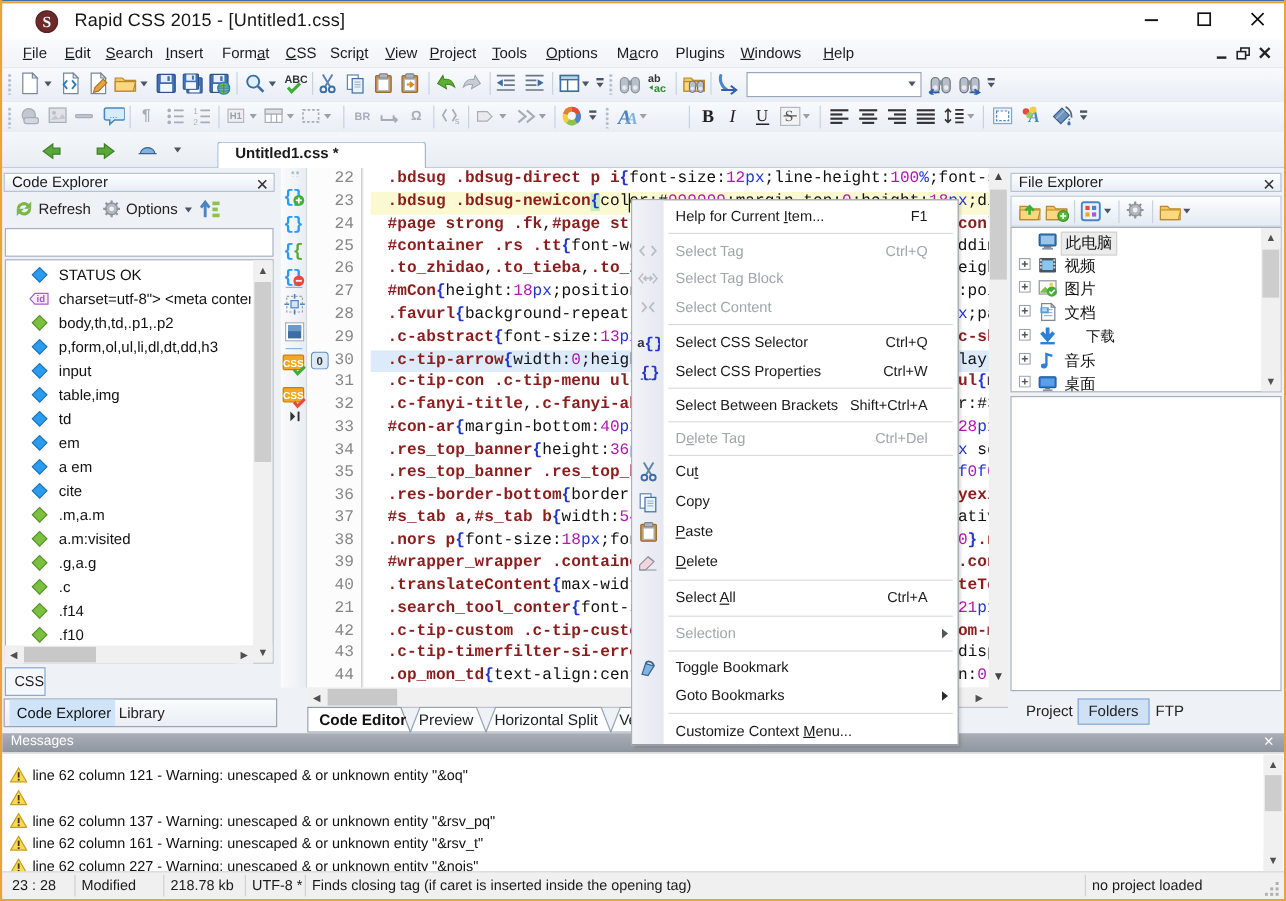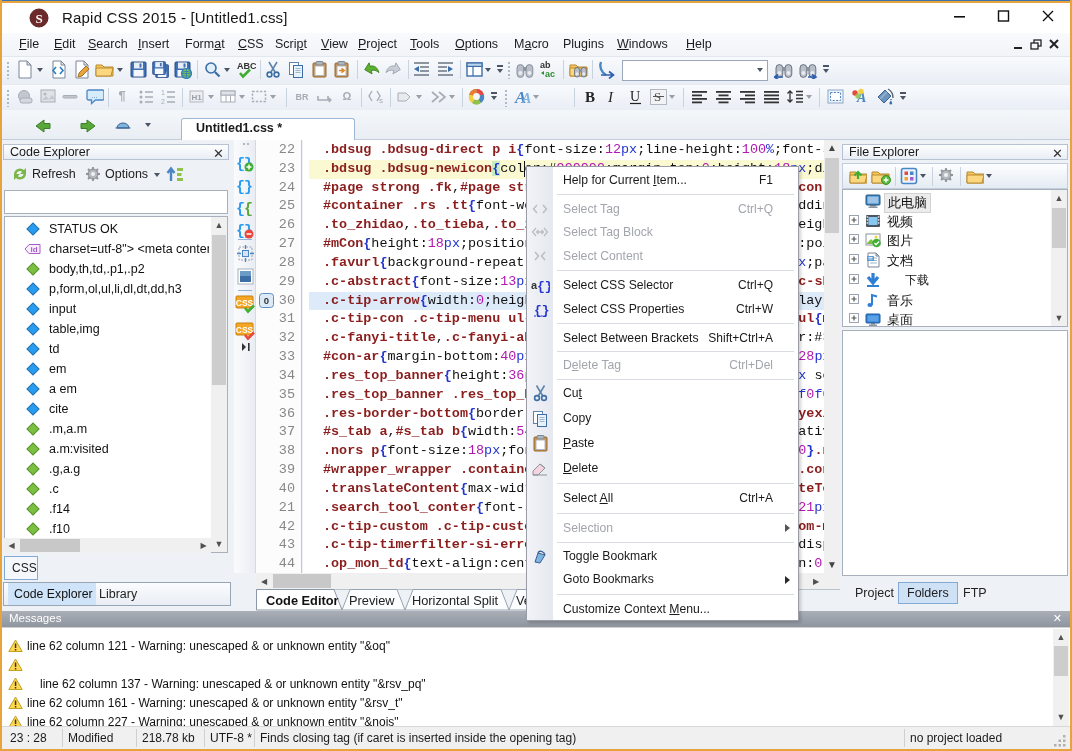--- a/index.html
+++ b/index.html
@@ -945,21 +945,21 @@
       </svg><span style="margin-left:19px">line 62 column 121 - Warning: unescaped &amp; or unknown entity "&amp;oq"</span></div>
 <div class="msgrow" style="top:28px"><svg width="15" height="14" style="position:absolute;left:0;top:2px">
         <path d="M7.5 1 L14.2 12.5 H0.8 z" fill="#ffd84d" stroke="#c2a023"></path>
         <rect x="6.8" y="4.5" width="1.5" height="4.5" fill="#333"></rect>
         <rect x="6.8" y="10" width="1.5" height="1.5" fill="#333"></rect>
       </svg></div>
 <div class="msgrow" style="top:47px"><svg width="15" height="14" style="position:absolute;left:0;top:2px">
         <path d="M7.5 1 L14.2 12.5 H0.8 z" fill="#ffd84d" stroke="#c2a023"></path>
         <rect x="6.8" y="4.5" width="1.5" height="4.5" fill="#333"></rect>
         <rect x="6.8" y="10" width="1.5" height="1.5" fill="#333"></rect>
-      </svg><span style="margin-left:32px">line 62 column 137 - Warning: unescaped &amp; or unknown entity "&amp;rsv_pq"</span></div>
+      </svg><span style="margin-left:19px">line 62 column 137 - Warning: unescaped &amp; or unknown entity "&amp;rsv_pq"</span></div>
 <div class="msgrow" style="top:66px"><svg width="15" height="14" style="position:absolute;left:0;top:2px">
         <path d="M7.5 1 L14.2 12.5 H0.8 z" fill="#ffd84d" stroke="#c2a023"></path>
         <rect x="6.8" y="4.5" width="1.5" height="4.5" fill="#333"></rect>
         <rect x="6.8" y="10" width="1.5" height="1.5" fill="#333"></rect>
       </svg><span style="margin-left:19px">line 62 column 161 - Warning: unescaped &amp; or unknown entity "&amp;rsv_t"</span></div>
 <div class="msgrow" style="top:85px"><svg width="15" height="14" style="position:absolute;left:0;top:2px">
         <path d="M7.5 1 L14.2 12.5 H0.8 z" fill="#ffd84d" stroke="#c2a023"></path>
         <rect x="6.8" y="4.5" width="1.5" height="4.5" fill="#333"></rect>
         <rect x="6.8" y="10" width="1.5" height="1.5" fill="#333"></rect>
       </svg><span style="margin-left:19px">line 62 column 227 - Warning: unescaped &amp; or unknown entity "&amp;nojs"</span></div>

